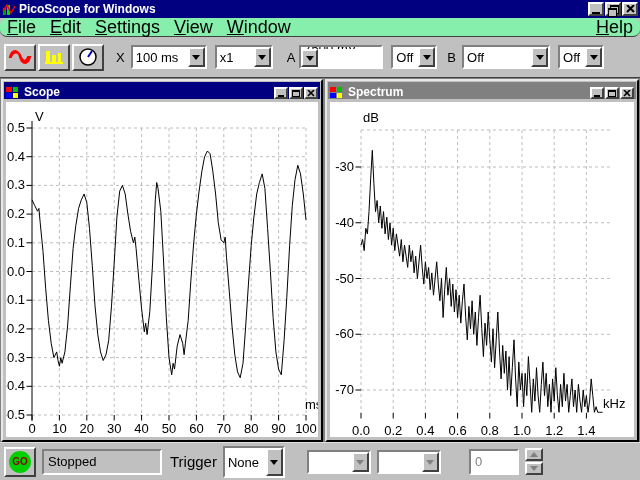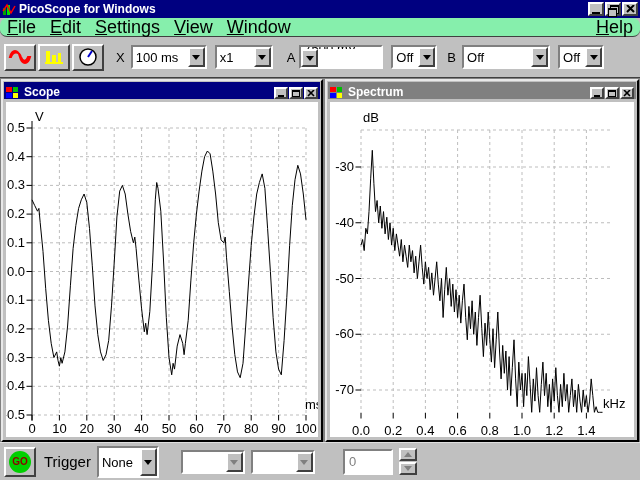--- a/index.html
+++ b/index.html
@@ -354,20 +354,21 @@
           </svg>
       </div>
     </div>
 
   </div>
 
   <div class="statusbar">
     <span class="gobtn raised">
       <span class="gocircle">GO</span>
     </span>
+    <span class="statusfield sunken">Stopped</span>
     <span class="trig-label">Trigger</span>
     <span class="combo sunken" style="margin-left:6px;width:62px;height:32px;">
       <span class="txt">None</span>
       <span class="cbtn">
           <span class="arr-down"></span>
         </span>
     </span>
     <span class="combo sunken disabled" style="margin-left:22px;width:64px;height:24px;">
       <span class="txt"></span>
       <span class="cbtn">

